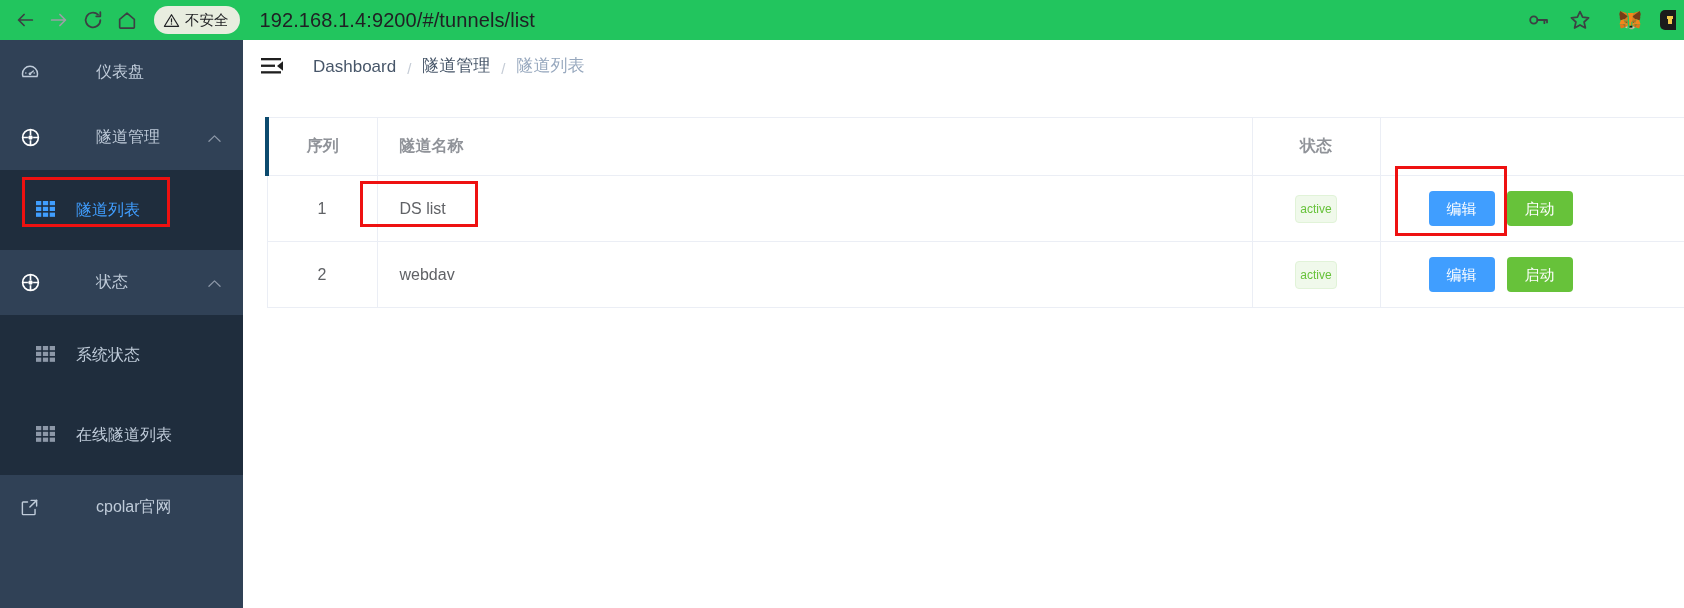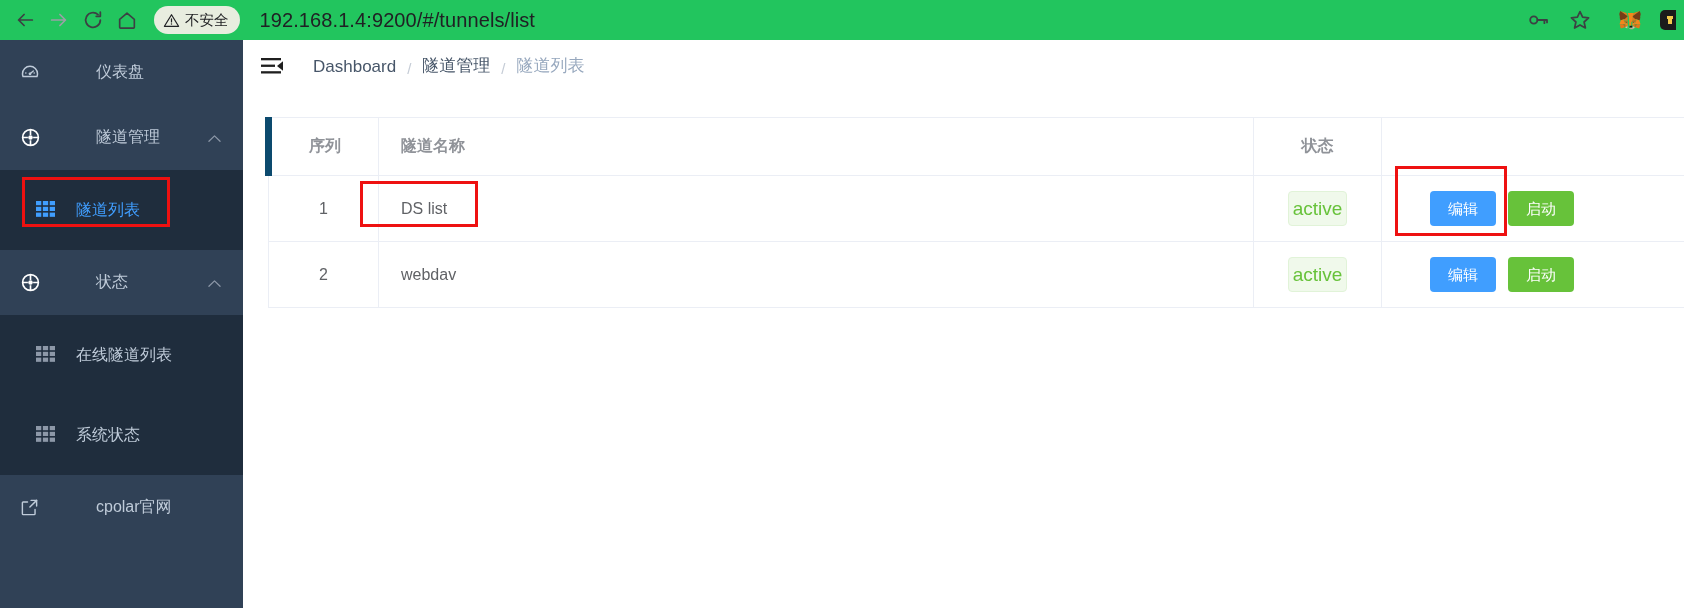--- a/index.html
+++ b/index.html
@@ -174,21 +174,21 @@
   table.data th {
     height: 58px;
     color: #909399;
     font-weight: bold;
     border-bottom: 1px solid #ebeef5;
     border-right: 1px solid #ebeef5;
     border-top: 1px solid #ebeef5;
     background: #fff;
     padding: 0 12px;
   }
-  table.data th:first-child { border-left: 7px solid #0c4a6e; }
+  table.data th:first-child { border-left: 4px solid #0c4a6e; }
   table.data td {
     height: 66px;
     color: #606266;
     border-bottom: 1px solid #ebeef5;
     border-right: 1px solid #ebeef5;
     padding: 0 12px;
     background: #fff;
   }
   table.data td:first-child { border-left: 1px solid #ebeef5; }
   .col-seq   { width: 110px; text-align: center; }
@@ -197,21 +197,21 @@
   .col-ops   { width: 527px; text-align: center; }
   th.col-name { padding-left: 22px !important; }
   th.col-ops  { text-align: right; padding-right: 14px; }
 
   .badge {
     display: inline-block;
     background: #f0f9eb;
     border: 1px solid #e1f3d8;
     color: #67c23a;
     border-radius: 4px;
-    font-size: 19px;
+    font-size: 12px;
     padding: 7px 4px;
     line-height: 1;
   }
   .ops-cell {
     display: flex; align-items: center; gap: 12px;
     justify-content: flex-start;
     padding-left: 36px;
   }
   .btn {
     border: none;
@@ -400,38 +400,38 @@
             <rect class="grid-sq" x="6.5" y="0" width="5" height="4"></rect>
             <rect class="grid-sq" x="13" y="0" width="5" height="4"></rect>
             <rect class="grid-sq" x="0" y="5.5" width="5" height="4"></rect>
             <rect class="grid-sq" x="6.5" y="5.5" width="5" height="4"></rect>
             <rect class="grid-sq" x="13" y="5.5" width="5" height="4"></rect>
             <rect class="grid-sq" x="0" y="11" width="5" height="4"></rect>
             <rect class="grid-sq" x="6.5" y="11" width="5" height="4"></rect>
             <rect class="grid-sq" x="13" y="11" width="5" height="4"></rect>
           </svg>
         </span>
-        <span class="si-label">在线隧道列表</span>
+        <span class="si-label">系统状态</span>
       </div>
 
       <div class="sub-item">
         <span class="si-icon">
           <svg width="19" height="19" viewBox="0 0 18 18">
             <rect class="grid-sq" x="0" y="0" width="5" height="4"></rect>
             <rect class="grid-sq" x="6.5" y="0" width="5" height="4"></rect>
             <rect class="grid-sq" x="13" y="0" width="5" height="4"></rect>
             <rect class="grid-sq" x="0" y="5.5" width="5" height="4"></rect>
             <rect class="grid-sq" x="6.5" y="5.5" width="5" height="4"></rect>
             <rect class="grid-sq" x="13" y="5.5" width="5" height="4"></rect>
             <rect class="grid-sq" x="0" y="11" width="5" height="4"></rect>
             <rect class="grid-sq" x="6.5" y="11" width="5" height="4"></rect>
             <rect class="grid-sq" x="13" y="11" width="5" height="4"></rect>
           </svg>
         </span>
-        <span class="si-label">系统状态</span>
+        <span class="si-label">在线隧道列表</span>
       </div>
     </div>
 
     <div class="menu-item">
       <span class="mi-icon">
         <svg width="19" height="19" viewBox="0 0 24 24">
           <path d="M14 3h7v7" fill="none" stroke="#bfcbd9" stroke-width="1.8" stroke-linecap="round" stroke-linejoin="round"></path>
           <path d="M21 3l-8.5 8.5" fill="none" stroke="#bfcbd9" stroke-width="1.8" stroke-linecap="round"></path>
           <path d="M19 14.5V20a1 1 0 0 1-1 1H4a1 1 0 0 1-1-1V6a1 1 0 0 1 1-1h5.5" fill="none" stroke="#bfcbd9" stroke-width="1.8" stroke-linecap="round" stroke-linejoin="round"></path>
         </svg>

